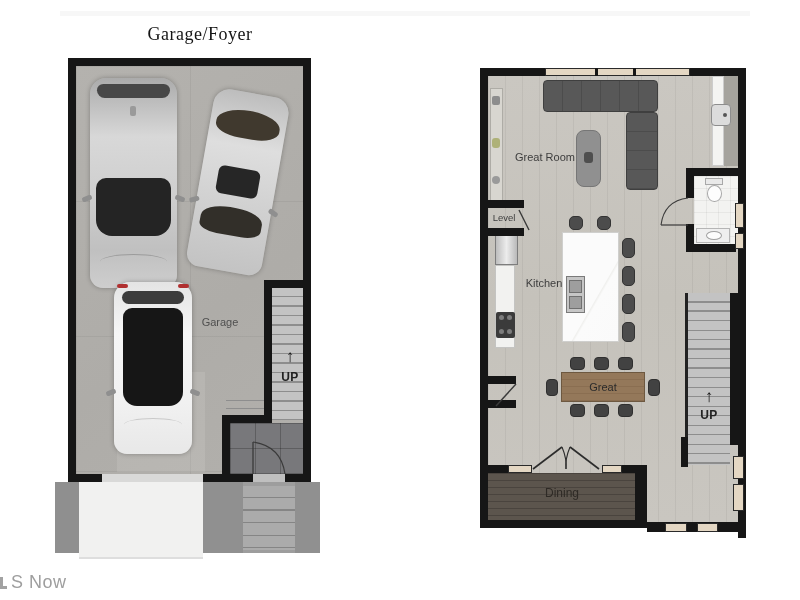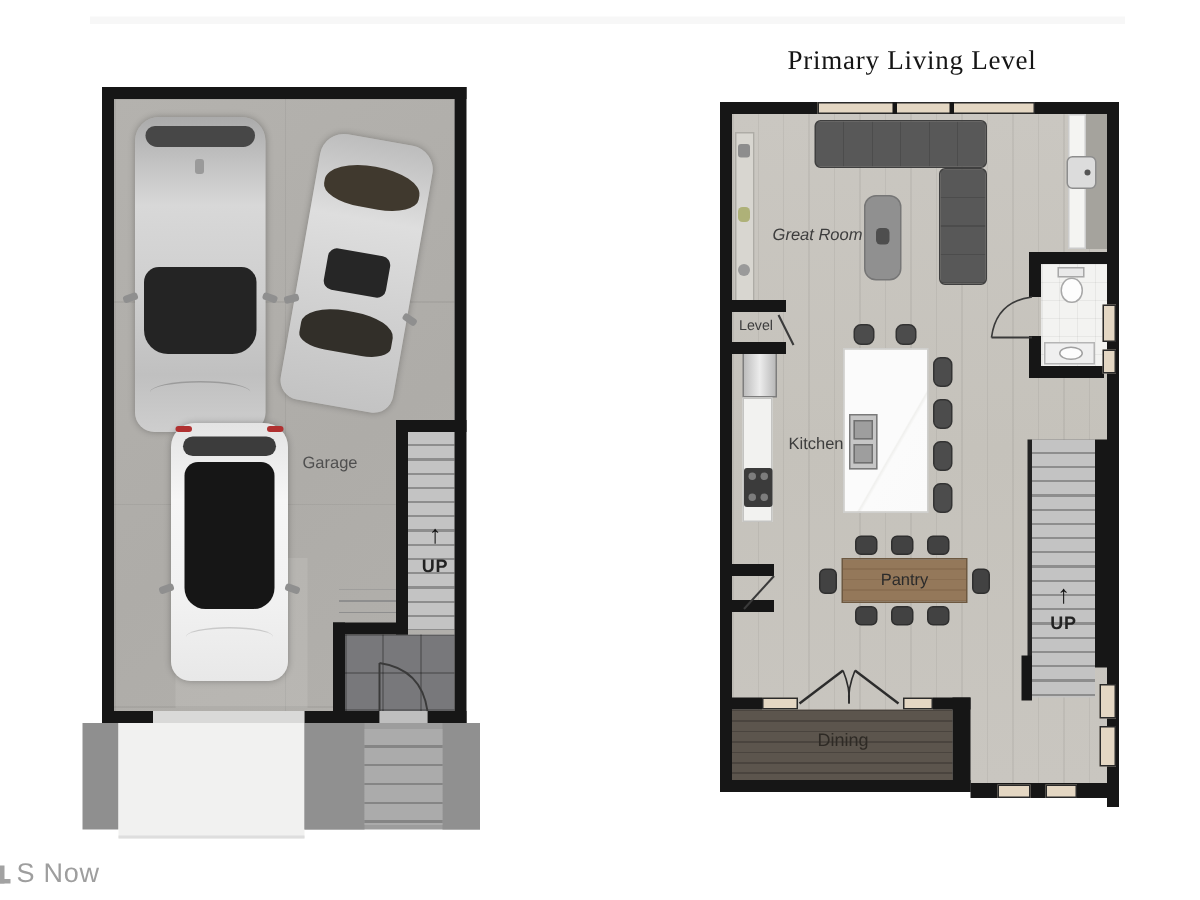--- a/index.html
+++ b/index.html
@@ -37,20 +37,21 @@
   svg.anno{position:absolute;left:0;top:0;pointer-events:none;}
   .wm{position:absolute;color:#9e9e9e;font-size:18px;letter-spacing:.5px;}
 </style>
 </head>
 <body>
 
 <div id="canvas">
 
   <div class="abs" style="left:60px;top:11px;width:690px;height:5px;background:rgba(0,0,0,.03);"></div>
 
+  <div class="plan-title" style="left:90px;top:24px;width:220px;">Garage/Foyer</div>
 
   <div class="abs" style="left:0;top:0;width:400px;height:600px;">
 
     <div class="concrete" style="left:76px;top:66px;width:227px;height:408px;"></div>
     <div class="abs" style="left:117px;top:372px;width:88px;height:100px;background:rgba(255,255,255,.10);"></div>
 
     <div class="abs" style="left:55px;top:482px;width:24px;height:71px;background:#8f8f8f;"></div>
     <div class="abs" style="left:79px;top:482px;width:124px;height:75px;background:#f1f1f0;border-bottom:2px solid #dedede;"></div>
     <div class="abs" style="left:203px;top:482px;width:117px;height:71px;background:#9d9d9d;"></div>
     <div class="abs" style="left:203px;top:482px;width:40px;height:71px;background:#909090;"></div>
@@ -106,26 +107,25 @@
       <div class="mirror" style="left:-8px;top:108px;transform:rotate(-20deg);"></div>
       <div class="mirror" style="left:76px;top:108px;transform:rotate(20deg);"></div>
       <div class="abs" style="left:10px;top:136px;width:58px;height:12px;border-top:1px solid #c9c9c9;border-radius:50%;"></div>
     </div>
 
     <svg class="anno" width="400" height="600" viewBox="0 0 400 600">
       <path d="M 253 474 L 253 442" stroke="#3a3a3a" stroke-width="1.3" fill="none"></path>
       <path d="M 253 442 Q 281 446 285 474" stroke="#3a3a3a" stroke-width="1.2" fill="none"></path>
     </svg>
 
-    <div class="room-label" style="left:190px;top:303px;width:60px;color:#4f4f4f;">Garage</div>
+    <div class="room-label" style="left:190px;top:316px;width:60px;color:#4f4f4f;">Garage</div>
     <div class="up-arrow" style="left:278px;top:348px;width:24px;">↑</div>
     <div class="up-text" style="left:278px;top:370px;width:24px;">UP</div>
   </div>
 
-  <div class="plan-title" style="left:498px;top:30px;width:220px;">Primary Living Level</div>
 
   <div class="abs" style="left:400px;top:0;width:400px;height:600px;">
 
     <div class="wood" style="left:88px;top:76px;width:250px;height:446px;"></div>
 
     <div class="deck" style="left:88px;top:473px;width:147px;height:47px;"></div>
 
     <div class="sofa" style="left:143px;top:80px;width:115px;height:32px;"></div>
     <div class="sofa vert" style="left:226px;top:112px;width:32px;height:78px;"></div>
     <div class="abs" style="left:176px;top:130px;width:25px;height:57px;background:#909090;border:1px solid #767676;
@@ -227,24 +227,24 @@
 
       <path d="M 288 225 L 261 225" stroke="#3a3a3a" stroke-width="1.2" fill="none"></path>
       <path d="M 261 225 Q 264 201 288 198" stroke="#3a3a3a" stroke-width="1.1" fill="none"></path>
 
       <path d="M 133 469 L 162 447" stroke="#2c2c2c" stroke-width="1.6" fill="none"></path>
       <path d="M 199 469 L 170 447" stroke="#2c2c2c" stroke-width="1.6" fill="none"></path>
       <path d="M 162 447 Q 167 459 166 469" stroke="#2c2c2c" stroke-width="1.1" fill="none"></path>
       <path d="M 170 447 Q 165 459 166 469" stroke="#2c2c2c" stroke-width="1.1" fill="none"></path>
     </svg>
 
-    <div class="room-label" style="left:103px;top:151px;width:84px;color:#3d3d3d;font-style:italic;">Great Room</div>
+    <div class="room-label" style="left:103px;top:151px;width:84px;color:#3d3d3d;">Great Room</div>
     <div class="room-label" style="left:85px;top:212px;width:38px;font-size:9.5px;color:#3d3d3d;">Level</div>
-    <div class="room-label" style="left:120px;top:290px;width:48px;color:#3d3d3d;">Kitchen</div>
-    <div class="room-label" style="left:178px;top:381px;width:50px;color:#2b2b2b;">Pantry</div>
+    <div class="room-label" style="left:120px;top:277px;width:48px;color:#3d3d3d;">Kitchen</div>
+    <div class="room-label" style="left:178px;top:381px;width:50px;color:#2b2b2b;">Great</div>
     <div class="room-label" style="left:140px;top:486px;width:44px;font-size:12px;color:#2e2a25;">Dining</div>
     <div class="up-arrow" style="left:297px;top:388px;width:24px;">↑</div>
     <div class="up-text" style="left:297px;top:408px;width:24px;">UP</div>
   </div>
 
   <div class="abs" style="left:0;top:577px;width:3px;height:12px;background:#a2a2a2;"></div>
   <div class="abs" style="left:0;top:586px;width:7px;height:3px;background:#a2a2a2;"></div>
   <div class="wm" style="left:11px;top:572px;">S Now</div>
 
 </div>

